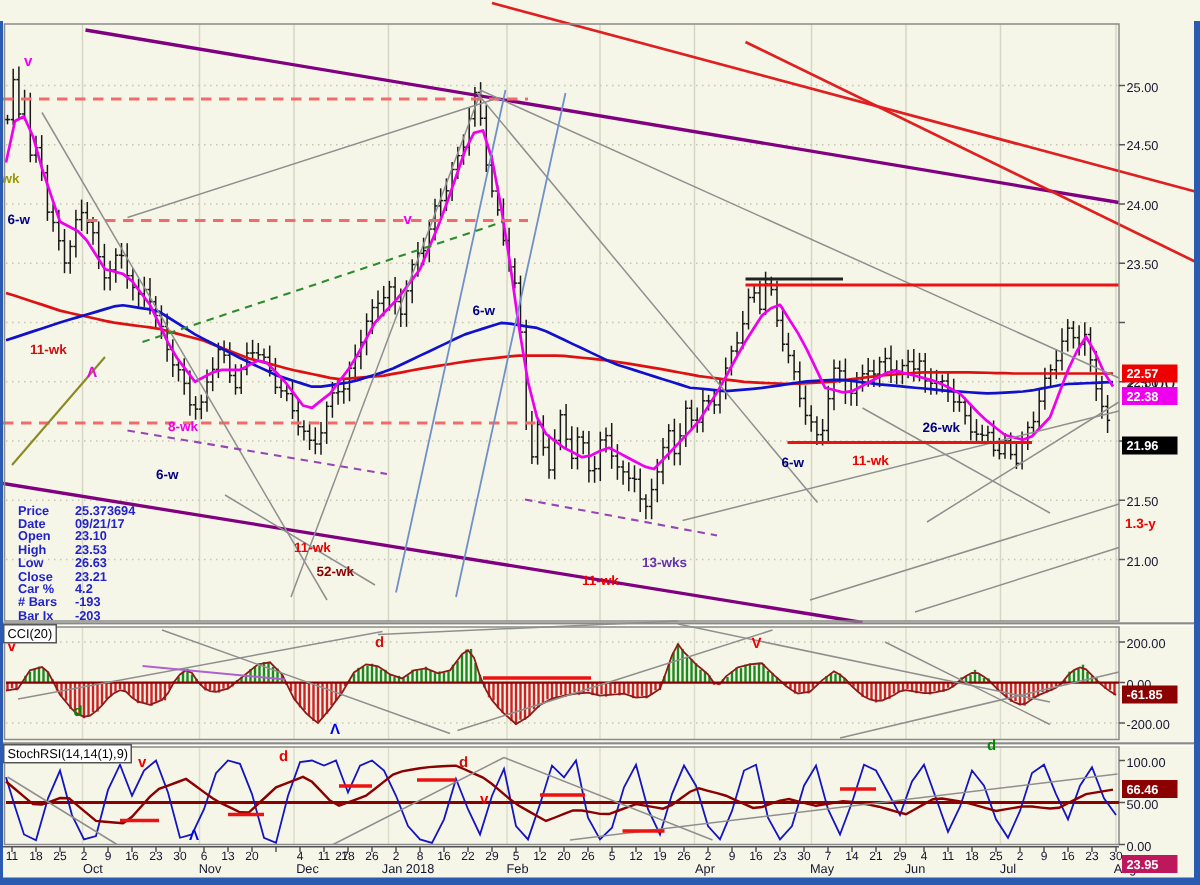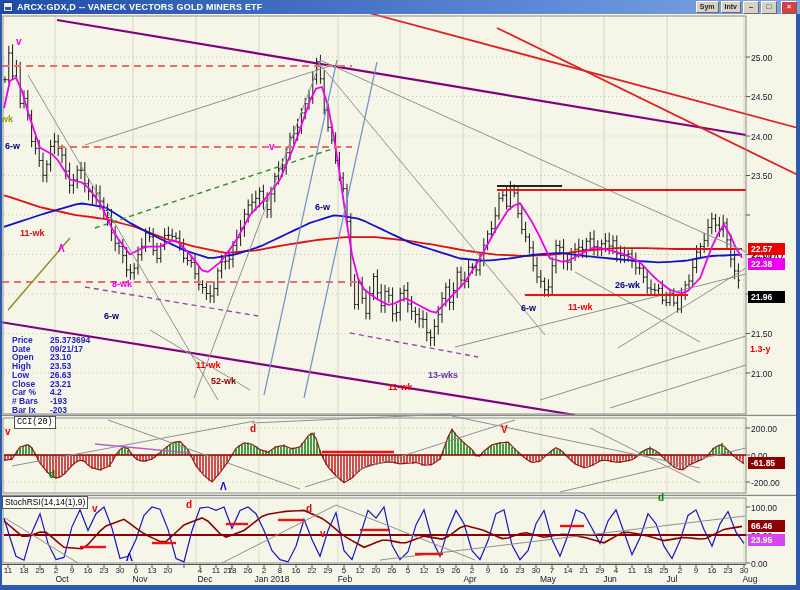--- a/index.html
+++ b/index.html
@@ -28,31 +28,20 @@
   #infopanel{left:12px;top:336px;z-index:11;}
   .inforow{display:flex;font-size:8.5px;font-weight:bold;color:#2222cc;line-height:8.7px;}
   .inforow .l{width:38px;}
   .xt{font-size:8px;color:#15152e;transform:translateX(-50%);}
   .mt{font-size:8.5px;color:#15152e;transform:translateX(-50%);}
 </style>
 </head>
 <body>
 
 <div id="win">
-  <div id="titlebar">
-    <div id="appicon"></div>
-    <div id="titletext">ARCX:GDX,D -- VANECK VECTORS GOLD MINERS ETF</div>
-    <div class="tbtns">
-      <div class="minibtn">Sym</div>
-      <div class="minibtn">Intv</div>
-      <div class="wbtn">–</div>
-      <div class="wbtn">□</div>
-      <div class="wbtn close">×</div>
-    </div>
-  </div>
 
   <svg id="cv" width="800" height="590" viewBox="0 0 800 590">
       <line x1="55" y1="16" x2="55" y2="414" stroke="#d6d6c4" stroke-width="1" fill="none"></line>
       <line x1="55" y1="418" x2="55" y2="493" stroke="#dcdccc" stroke-width="1" fill="none"></line>
       <line x1="55" y1="498" x2="55" y2="563" stroke="#dcdccc" stroke-width="1" fill="none"></line>
       <line x1="133" y1="16" x2="133" y2="414" stroke="#d6d6c4" stroke-width="1" fill="none"></line>
       <line x1="133" y1="418" x2="133" y2="493" stroke="#dcdccc" stroke-width="1" fill="none"></line>
       <line x1="133" y1="498" x2="133" y2="563" stroke="#dcdccc" stroke-width="1" fill="none"></line>
       <line x1="196" y1="16" x2="196" y2="414" stroke="#d6d6c4" stroke-width="1" fill="none"></line>
       <line x1="196" y1="418" x2="196" y2="493" stroke="#dcdccc" stroke-width="1" fill="none"></line>
@@ -1041,21 +1030,21 @@
       <line x1="746" y1="333.5" x2="750" y2="333.5" stroke="#555" stroke-width="1" fill="none"></line>
       <line x1="746" y1="373" x2="750" y2="373" stroke="#555" stroke-width="1" fill="none"></line>
       <line x1="746" y1="428" x2="750" y2="428" stroke="#555" stroke-width="1" fill="none"></line>
       <line x1="746" y1="455" x2="750" y2="455" stroke="#555" stroke-width="1" fill="none"></line>
       <line x1="746" y1="482" x2="750" y2="482" stroke="#555" stroke-width="1" fill="none"></line>
       <line x1="746" y1="507" x2="750" y2="507" stroke="#555" stroke-width="1" fill="none"></line>
       <line x1="746" y1="535" x2="750" y2="535" stroke="#555" stroke-width="1" fill="none"></line>
       <line x1="746" y1="563" x2="750" y2="563" stroke="#555" stroke-width="1" fill="none"></line>
     </svg>
 
-  <div class="ov panlab" style="left:14px;top:416px;font-family:Liberation Mono, monospace;">CCI(20)</div>
+  <div class="ov panlab" style="left:2px;top:416px;">CCI(20)</div>
   <div class="ov panlab" style="left:2px;top:496px;">StochRSI(14,14(1),9)</div>
 
   <div class="ov" id="infopanel">
       <div class="inforow">
         <span class="l">Price</span>
         <span>25.373694</span>
       </div>
       <div class="inforow">
         <span class="l">Date</span>
         <span>09/21/17</span>
@@ -1161,21 +1150,21 @@
       <div class="ov ticklab" style="left: 751px; top: 450.5px; color: rgb(21, 21, 46); font-size: 8.5px; font-weight: 400;">0.00</div>
       <div class="ov ticklab" style="left: 751px; top: 477.5px; color: rgb(21, 21, 46); font-size: 8.5px; font-weight: 400;">-200.00</div>
       <div class="ov ticklab" style="left: 751px; top: 502.5px; color: rgb(21, 21, 46); font-size: 8.5px; font-weight: 400;">100.00</div>
       <div class="ov ticklab" style="left: 751px; top: 530.5px; color: rgb(21, 21, 46); font-size: 8.5px; font-weight: 400;">50.00</div>
       <div class="ov ticklab" style="left: 751px; top: 558.5px; color: rgb(21, 21, 46); font-size: 8.5px; font-weight: 400;">0.00</div>
       <div class="ov badge" style="left: 748px; top: 242.97px; background: rgb(238, 0, 0);">22.57</div>
       <div class="ov badge" style="left: 748px; top: 257.98px; background: rgb(238, 0, 238);">22.38</div>
       <div class="ov badge" style="left: 748px; top: 291.16px; background: rgb(0, 0, 0);">21.96</div>
       <div class="ov badge" style="left: 748px; top: 457.35px; background: rgb(139, 0, 0);">-61.85</div>
       <div class="ov badge" style="left: 748px; top: 519.782px; background: rgb(139, 0, 0);">66.46</div>
-      <div class="ov badge" style="left: 748px; top: 534px; background: #d946ef;">23.95</div>
+      <div class="ov badge" style="left: 748px; top: 570px; background: #be185d;">23.95</div>
       <div class="ov" style="left: 734px; top: 344px; color: rgb(238, 0, 0); font-size: 9px; font-weight: 700; margin-left: 16px;">1.3-y</div>
       <div class="ov ann" style="left: 16px; top: 36px; color: rgb(238, 0, 238); font-size: 10px; font-weight: 700;">v</div>
       <div class="ov ann" style="left: 1px; top: 114px; color: rgb(153, 153, 16); font-size: 9px; font-weight: 700;">wk</div>
       <div class="ov ann" style="left: 5px; top: 141px; color: rgb(0, 0, 128); font-size: 9px; font-weight: 700;">6-w</div>
       <div class="ov ann" style="left: 20px; top: 228px; color: rgb(204, 17, 17); font-size: 9px; font-weight: 700;">11-wk</div>
       <div class="ov ann" style="left: 58px; top: 243px; color: rgb(238, 0, 238); font-size: 10px; font-weight: 700;">Λ</div>
       <div class="ov ann" style="left: 112px; top: 279px; color: rgb(238, 0, 238); font-size: 9px; font-weight: 700;">8-wk</div>
       <div class="ov ann" style="left: 104px; top: 311px; color: rgb(0, 0, 128); font-size: 9px; font-weight: 700;">6-w</div>
       <div class="ov ann" style="left: 269px; top: 141px; color: rgb(238, 0, 238); font-size: 10px; font-weight: 700;">v</div>
       <div class="ov ann" style="left: 315px; top: 202px; color: rgb(0, 0, 128); font-size: 9px; font-weight: 700;">6-w</div>

